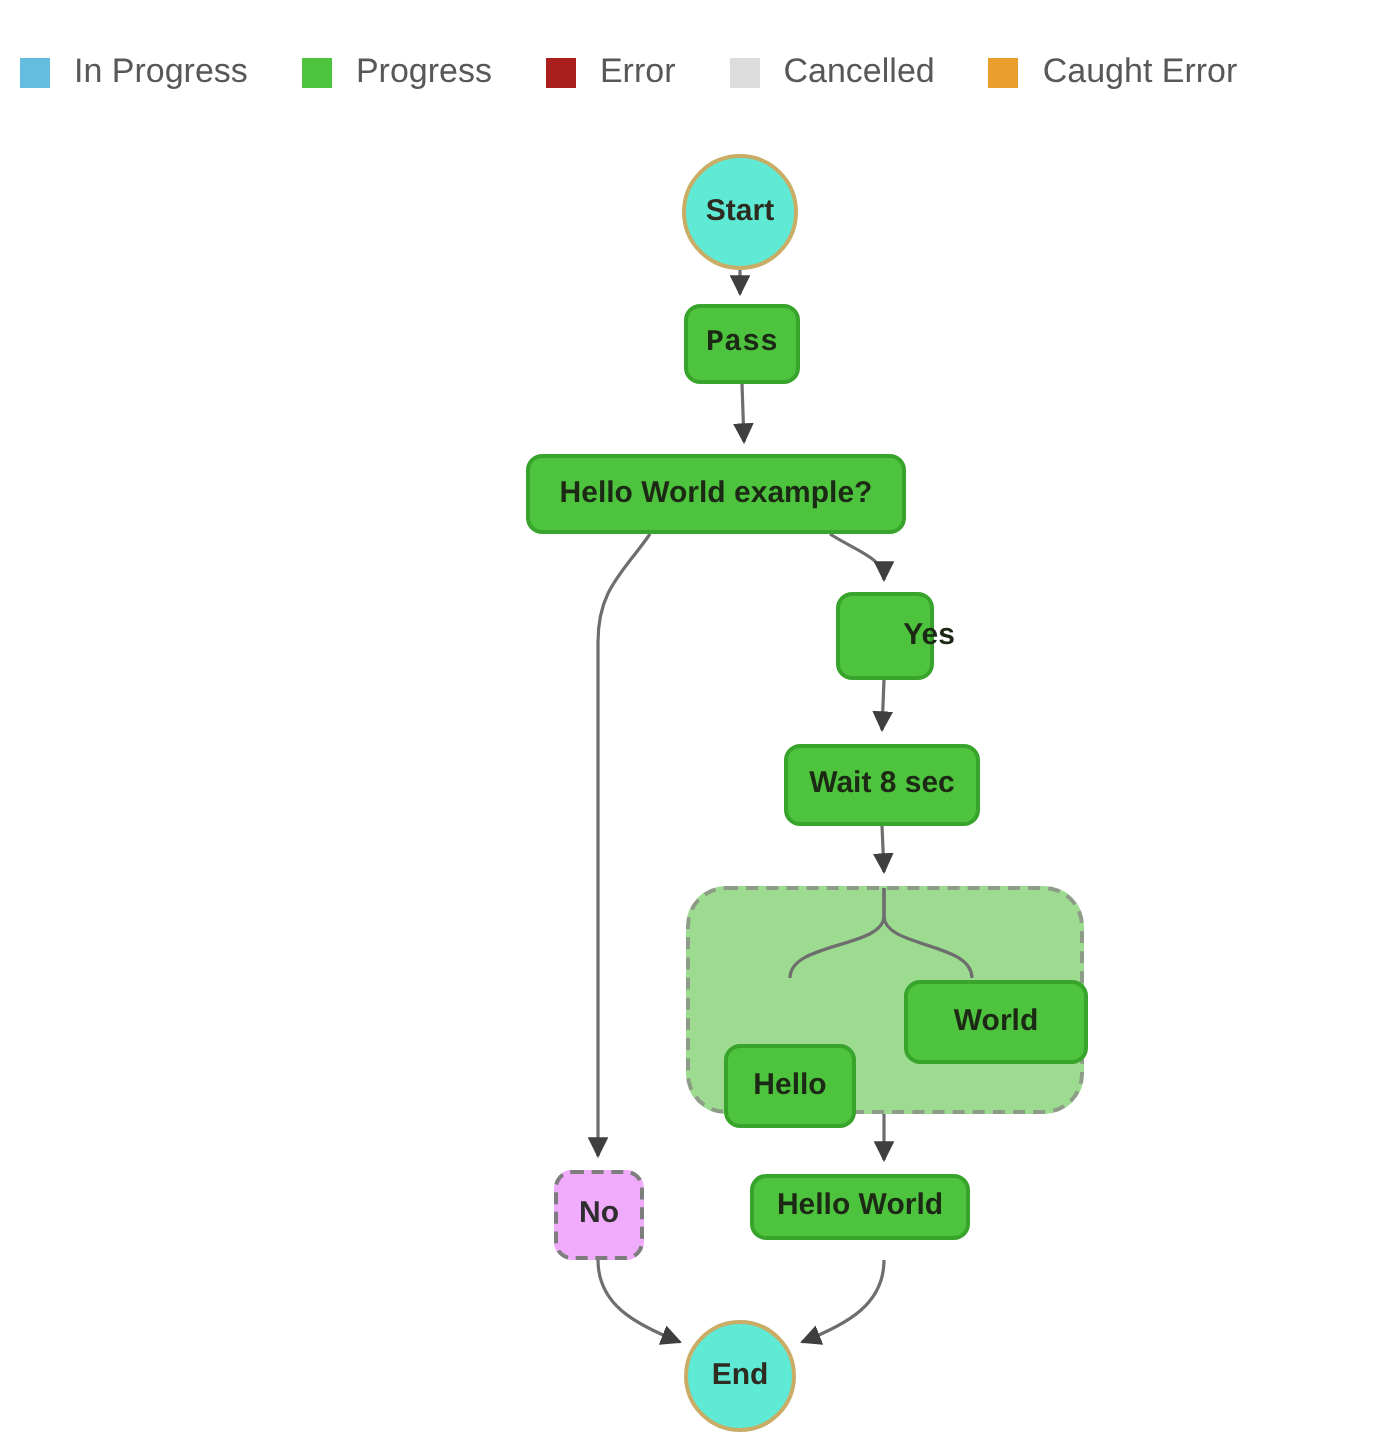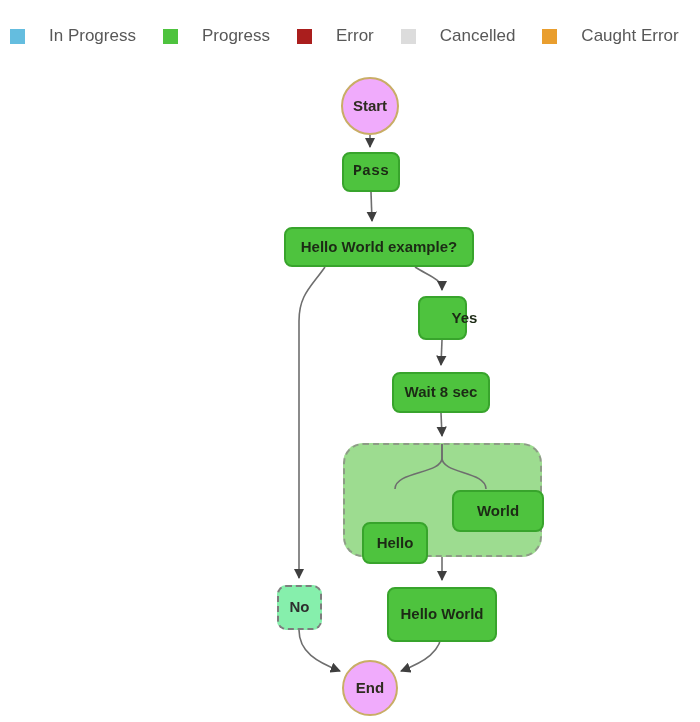--- a/index.html
+++ b/index.html
@@ -3,53 +3,53 @@
 <meta charset="utf-8">
 <style>
   html,body{margin:0;padding:0;}
   body{
     width:700px;height:722px;background:#ffffff;position:relative;
     font-family:"Liberation Sans", sans-serif;overflow:hidden;
   }
   .legend{
     position:absolute;top:26px;left:10px;display:flex;gap:27px;align-items:center;
   }
-  .legend-item{display:flex;align-items:center;gap:24px;font-size:17px;color:#585858;}
+  .legend-item{display:flex;align-items:center;gap:12px;font-size:17px;color:#585858;}
   .swatch{width:15px;height:15px;display:inline-block;flex:0 0 auto;}
   .sw-in-progress{background:#64bddf;}
   .sw-succeeded{background:#4ec33e;}
   .sw-failed{background:#aa1e1d;}
   .sw-cancelled{background:#dcdcdc;}
   .sw-caught-error{background:#e99e2e;}
 
   .diagram{position:absolute;inset:0;}
   .node{
     position:absolute;display:flex;align-items:center;justify-content:center;
     font-weight:bold;font-size:15px;color:#1c2a15;box-sizing:border-box;
     z-index:3;text-align:center;line-height:1.1;
   }
   .green{background:#4ec33e;border:2px solid #38a42c;border-radius:8px;}
-  .terminal{background:#f0abfc;border:2px solid #c9ad66;border-radius:50%;color:#2e2c20;}
-  .dashed-white{background:#86efac;border:2px dashed #7d7d7d;border-radius:9px;color:#2e2e2e;}
+  .terminal{background:#5eead4;border:2px solid #c9ad66;border-radius:50%;color:#2e2c20;}
+  .dashed-white{background:#f0abfc;border:2px dashed #7d7d7d;border-radius:9px;color:#2e2e2e;}
   .parallel-group{
     position:absolute;left:343px;top:443px;width:199px;height:114px;
     background:#9ddc90;border:2px dashed #8d9c86;border-radius:20px;
     box-sizing:border-box;z-index:1;
   }
   svg.edges{position:absolute;left:0;top:0;z-index:2;pointer-events:none;}
 
   
   .n-start{left:341px;top:77px;width:58px;height:58px;}
   .n-pass{left:342px;top:152px;width:58px;height:40px;font-family:Liberation Mono, monospace;}
-  .n-choice{left:284px;top:227px;width:190px;height:40px;}
+  .n-choice{left:263px;top:227px;width:190px;height:40px;}
   .n-yes{left:418px;top:296px;width:49px;height:44px;padding-left:44px;}
   .n-wait{left:392px;top:372px;width:98px;height:41px;}
   .n-hello{left:362px;top:490px;width:66px;height:42px;margin-top:32px;}
   .n-world{left:452px;top:490px;width:92px;height:42px;}
-  .n-helloworld{left:387px;top:587px;width:110px;height:55px;}
+  .n-helloworld{left:375px;top:587px;width:110px;height:33px;}
   .n-no{left:277px;top:585px;width:45px;height:45px;}
   .n-end{left:342px;top:660px;width:56px;height:56px;}
 </style>
 </head>
 <body>
 
 <div class="legend">
   <div class="legend-item">
     <span class="swatch sw-in-progress"></span>
     <span>In Progress</span>

